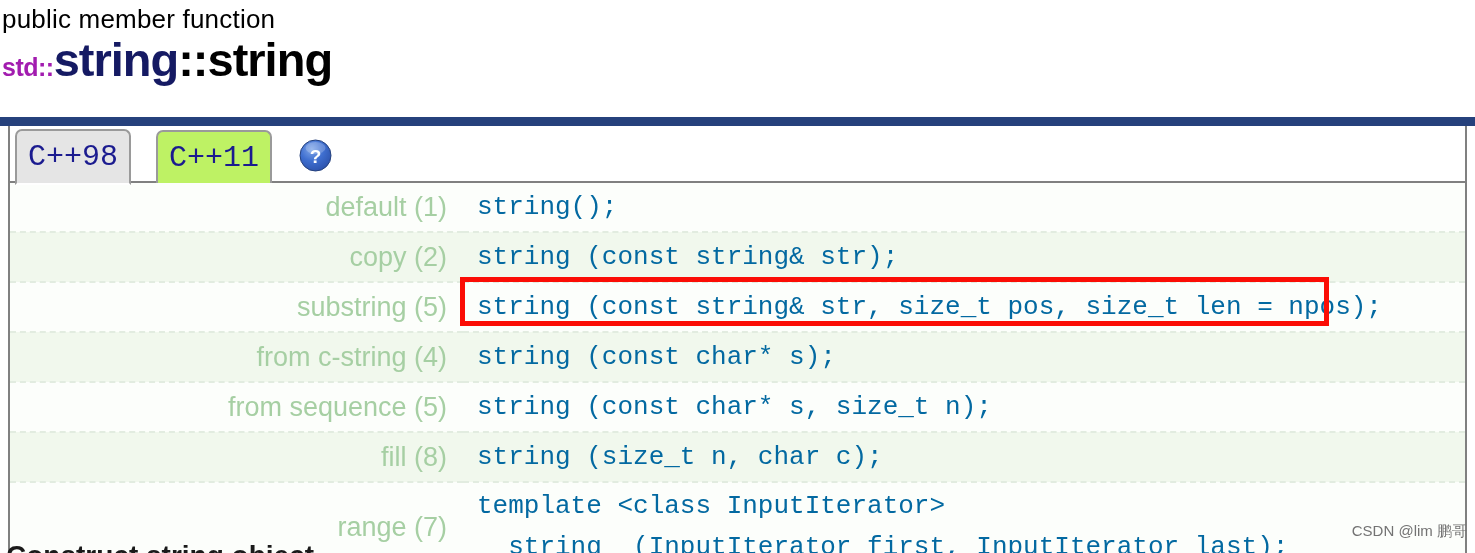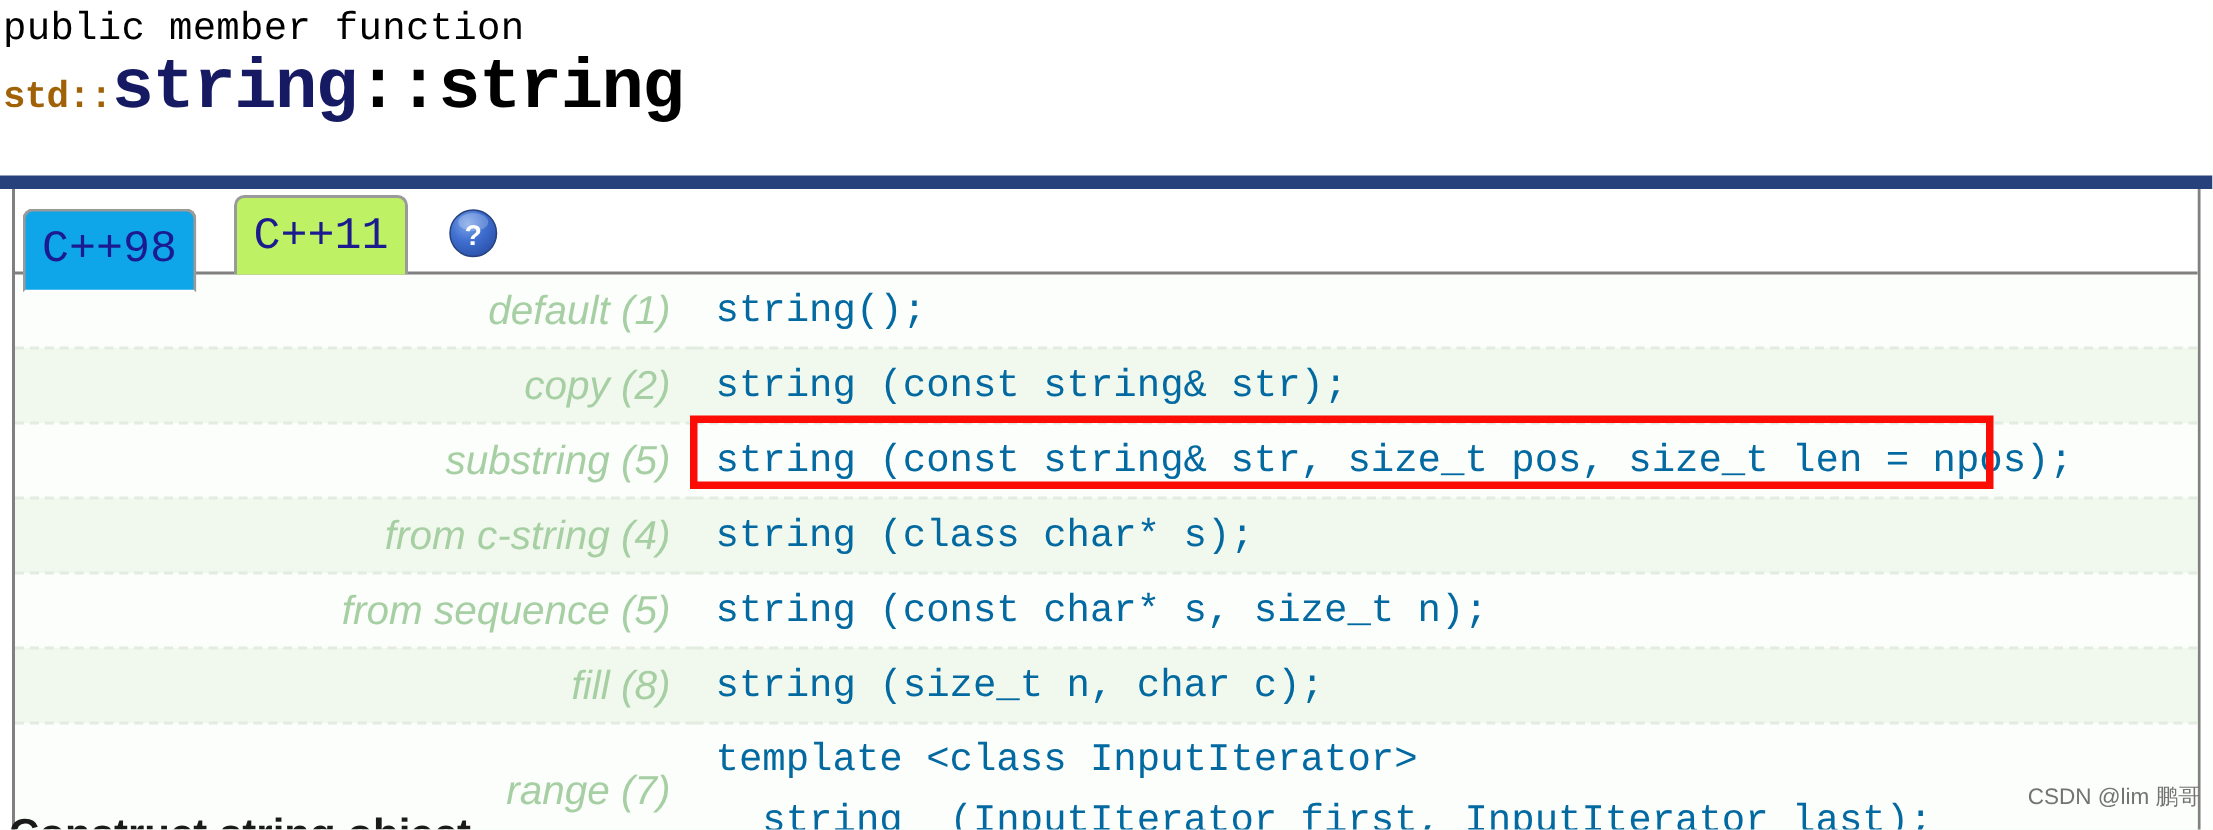--- a/index.html
+++ b/index.html
@@ -11,38 +11,37 @@
     width: 1475px;
     height: 553px;
     overflow: hidden;
     font-family: "Liberation Sans", sans-serif;
     position: relative;
   }
 
   
   #header {
     padding: 2px 0 0 2px;
-    font-family: Liberation Mono, monospace;
   }
   #kind-line {
     font-size: 26px;
     color: #000000;
     line-height: 34px;
     letter-spacing: 0.2px;
     white-space: nowrap;
   }
   #title-line {
     line-height: 52px;
     white-space: nowrap;
     margin-top: -2px;
   }
   #title-ns {
     font-size: 25px;
     font-weight: bold;
-    color: #a16207;
+    color: #a21caf;
     letter-spacing: -0.5px;
   }
   #title-class {
     font-size: 47px;
     font-weight: bold;
     color: #151a63;
     letter-spacing: -1px;
   }
   #title-sep, #title-member {
     font-size: 47px;
@@ -90,25 +89,25 @@
     border-bottom: none;
     border-radius: 7px 7px 0 0;
     font-family: "Liberation Mono", monospace;
     font-size: 30px;
     color: #1b1b8f;
     padding: 4px 11px 0 11px;
     line-height: 44px;
     white-space: nowrap;
   }
   .tab.active {
-    background: #0ea5e9;
+    background: #e5e5e5;
     border-color: #9a9a9a;
     border-bottom: 2px solid #ffffff;
     z-index: 3;
-    top: 13px;
+    top: 3px;
     height: 56px;
   }
   .tab.inactive {
     background: #bef264;
     z-index: 2;
   }
   #tab-cpp98 { left: 5px; }
   #tab-cpp11 { left: 146px; }
 
   #help-icon {
@@ -132,21 +131,20 @@
   }
   #ctor-table tr.odd   { background: #fcfefb; }
   #ctor-table tr.even  { background: #f1f8ed; padding-left: 28px; }
   #ctor-table tr:last-child { border-bottom: none; }
 
   td.sig-label {
     width: 437px;
     text-align: right;
     padding: 3px 16px 3px 0;
     font-family: "Liberation Sans", sans-serif;
-    font-style: italic;
     font-size: 27px;
     color: #a6cfa3;
     white-space: nowrap;
     vertical-align: middle;
   }
   td.sig-code {
     padding: 3px 0 3px 14px;
     font-family: "Liberation Mono", monospace;
     font-size: 26px;
     color: #0369a1;
@@ -234,21 +232,21 @@
       <tr class="even">
         <td class="sig-label">copy (2)</td>
         <td class="sig-code">string (const string&amp; str);</td>
       </tr>
       <tr class="odd">
         <td class="sig-label">substring (5)</td>
         <td class="sig-code">string (const string&amp; str, size_t pos, size_t len = npos);</td>
       </tr>
       <tr class="even">
         <td class="sig-label">from c-string (4)</td>
-        <td class="sig-code">string (class char* s);</td>
+        <td class="sig-code">string (const char* s);</td>
       </tr>
       <tr class="odd">
         <td class="sig-label">from sequence (5)</td>
         <td class="sig-code">string (const char* s, size_t n);</td>
       </tr>
       <tr class="even">
         <td class="sig-label">fill (8)</td>
         <td class="sig-code">string (size_t n, char c);</td>
       </tr>
       <tr class="odd row-range">

